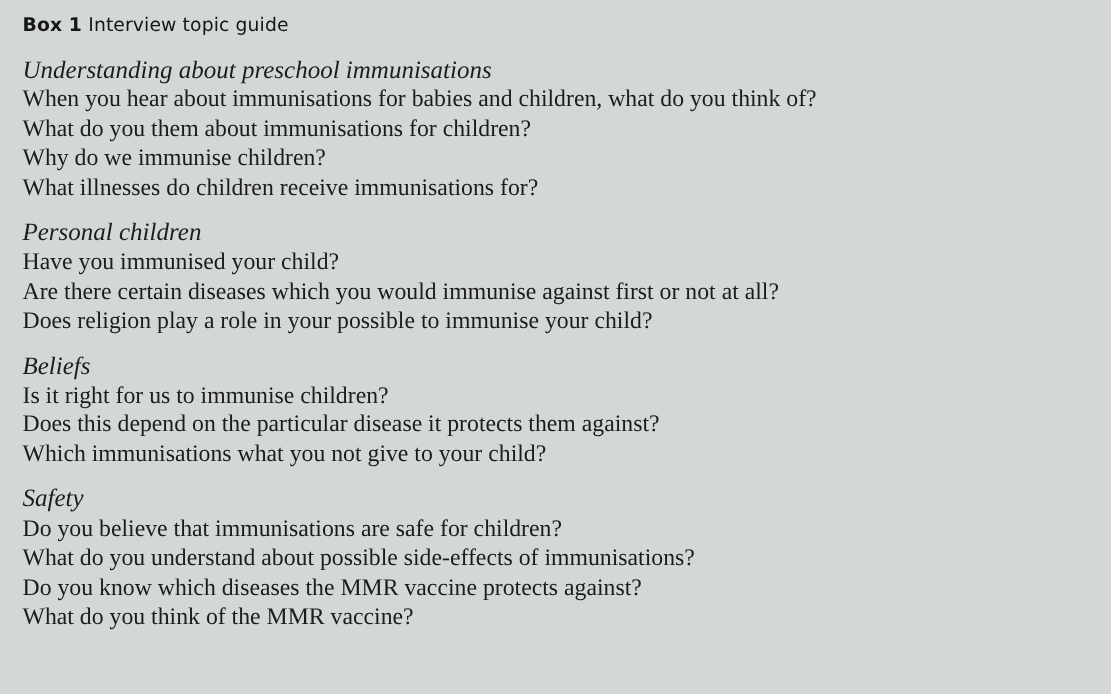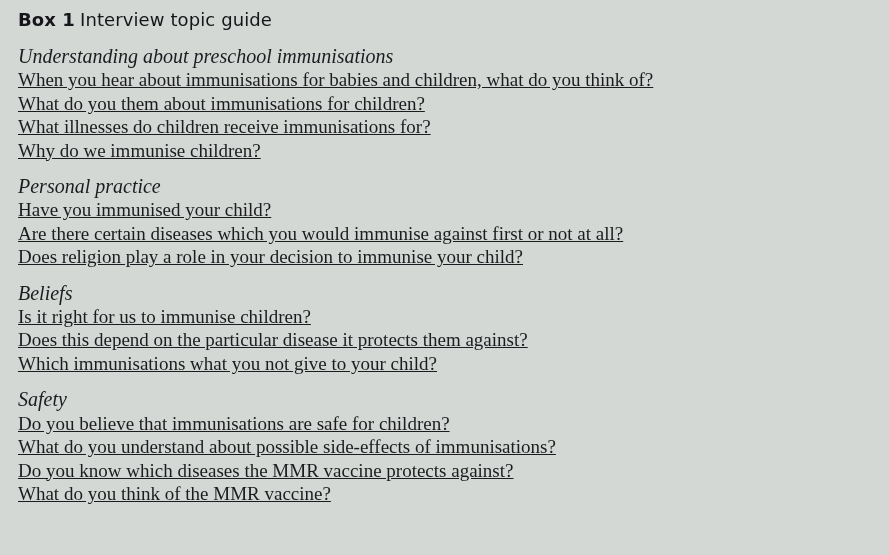--- a/index.html
+++ b/index.html
@@ -16,21 +16,21 @@
   }
   .box {
     width: 889px;
     height: 555px;
     box-sizing: border-box;
     background: #d3d8d4;
     padding: 9px 16px 0 18px;
   }
   .box-title {
     font-family: "DejaVu Sans", "Liberation Sans", sans-serif;
-    font-size: 18px;
+    font-size: 15px;
     line-height: 22px;
     color: #16161a;
     letter-spacing: 0.1px;
     margin: 0 0 14px 0;
     white-space: nowrap;
   }
   .box-title .label {
     font-weight: bold;
   }
   .box-title .caption {
@@ -48,45 +48,44 @@
     font-size: 20px;
     line-height: 23.4px;
     margin: 0;
     white-space: nowrap;
   }
   .question {
     font-size: 19px;
     line-height: 23.4px;
     margin: 0;
     white-space: nowrap;
-    text-decoration: underline;
   }
 </style>
 </head>
 <body>
 
 <div class="box">
 
   <div class="box-title">
     <span class="label">Box 1</span><span class="caption">Interview topic guide</span>
   </div>
 
   <div class="section-list">
       <div class="section">
         <div class="section-heading">Understanding about preschool immunisations</div>
         <div class="question">When you hear about immunisations for babies and children, what do you think of?</div>
         <div class="question">What do you them about immunisations for children?</div>
+        <div class="question">Why do we immunise children?</div>
         <div class="question">What illnesses do children receive immunisations for?</div>
-        <div class="question">Why do we immunise children?</div>
       </div>
       <div class="section">
-        <div class="section-heading">Personal practice</div>
+        <div class="section-heading">Personal children</div>
         <div class="question">Have you immunised your child?</div>
         <div class="question">Are there certain diseases which you would immunise against first or not at all?</div>
-        <div class="question">Does religion play a role in your decision to immunise your child?</div>
+        <div class="question">Does religion play a role in your possible to immunise your child?</div>
       </div>
       <div class="section">
         <div class="section-heading">Beliefs</div>
         <div class="question">Is it right for us to immunise children?</div>
         <div class="question">Does this depend on the particular disease it protects them against?</div>
         <div class="question">Which immunisations what you not give to your child?</div>
       </div>
       <div class="section">
         <div class="section-heading">Safety</div>
         <div class="question">Do you believe that immunisations are safe for children?</div>

